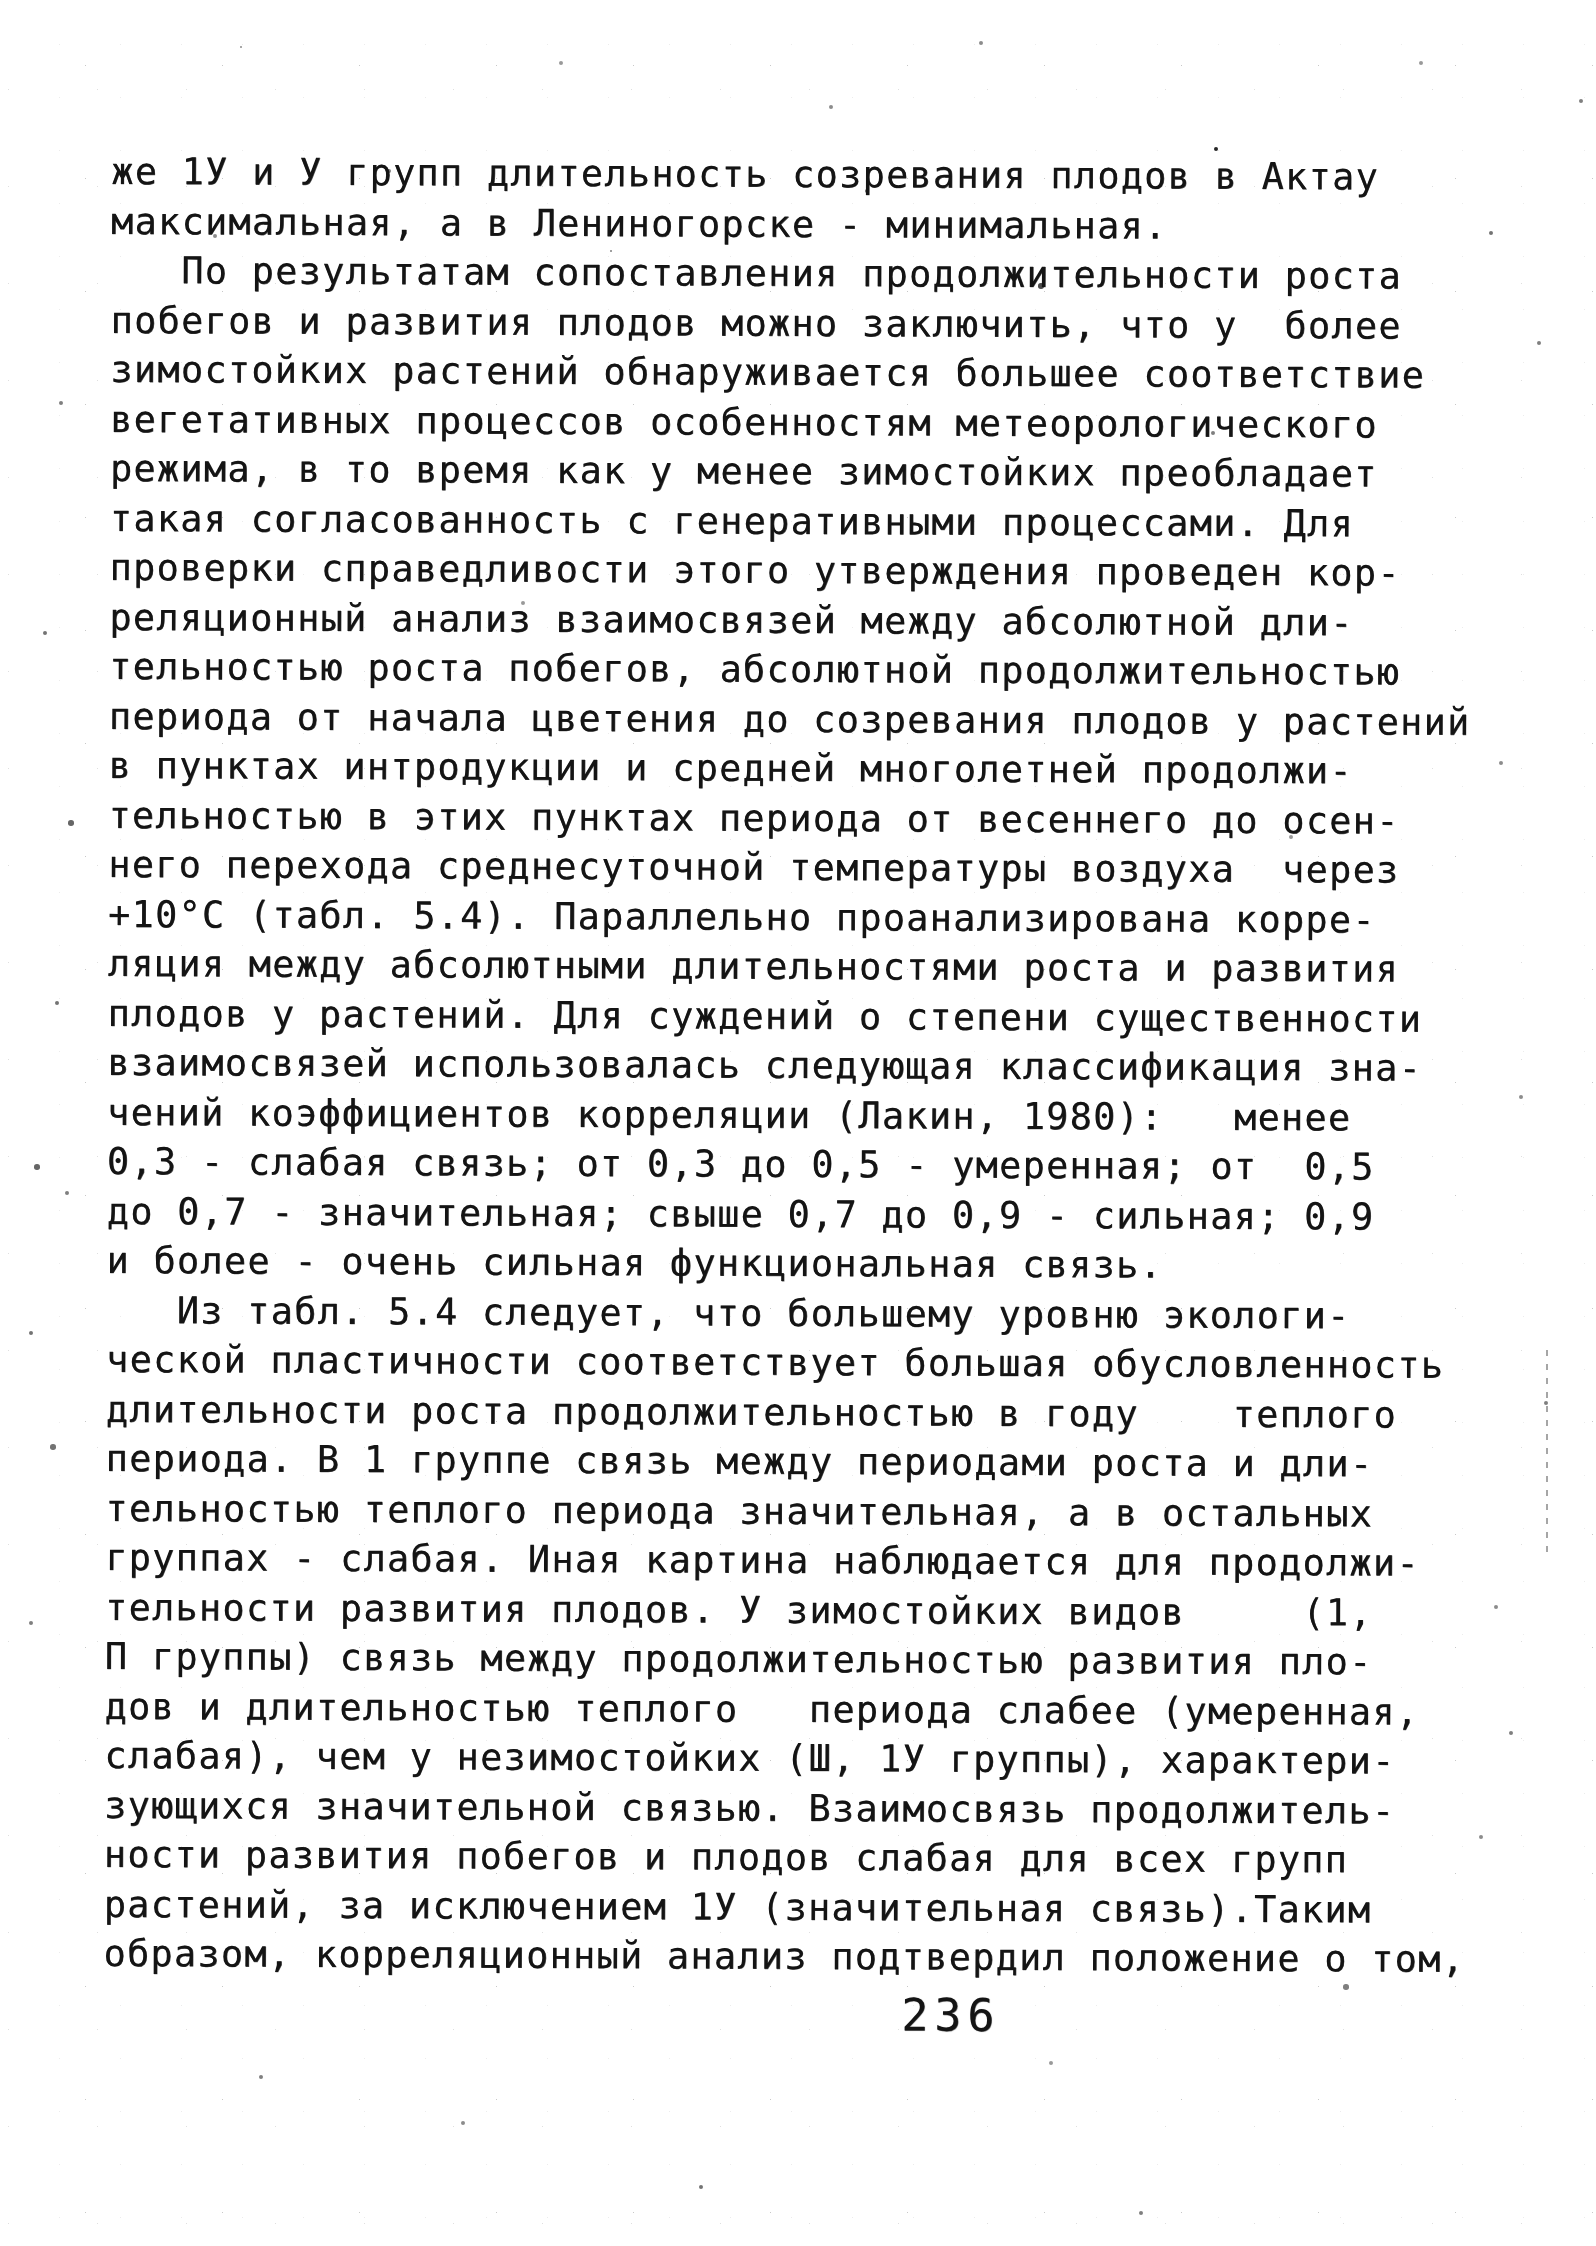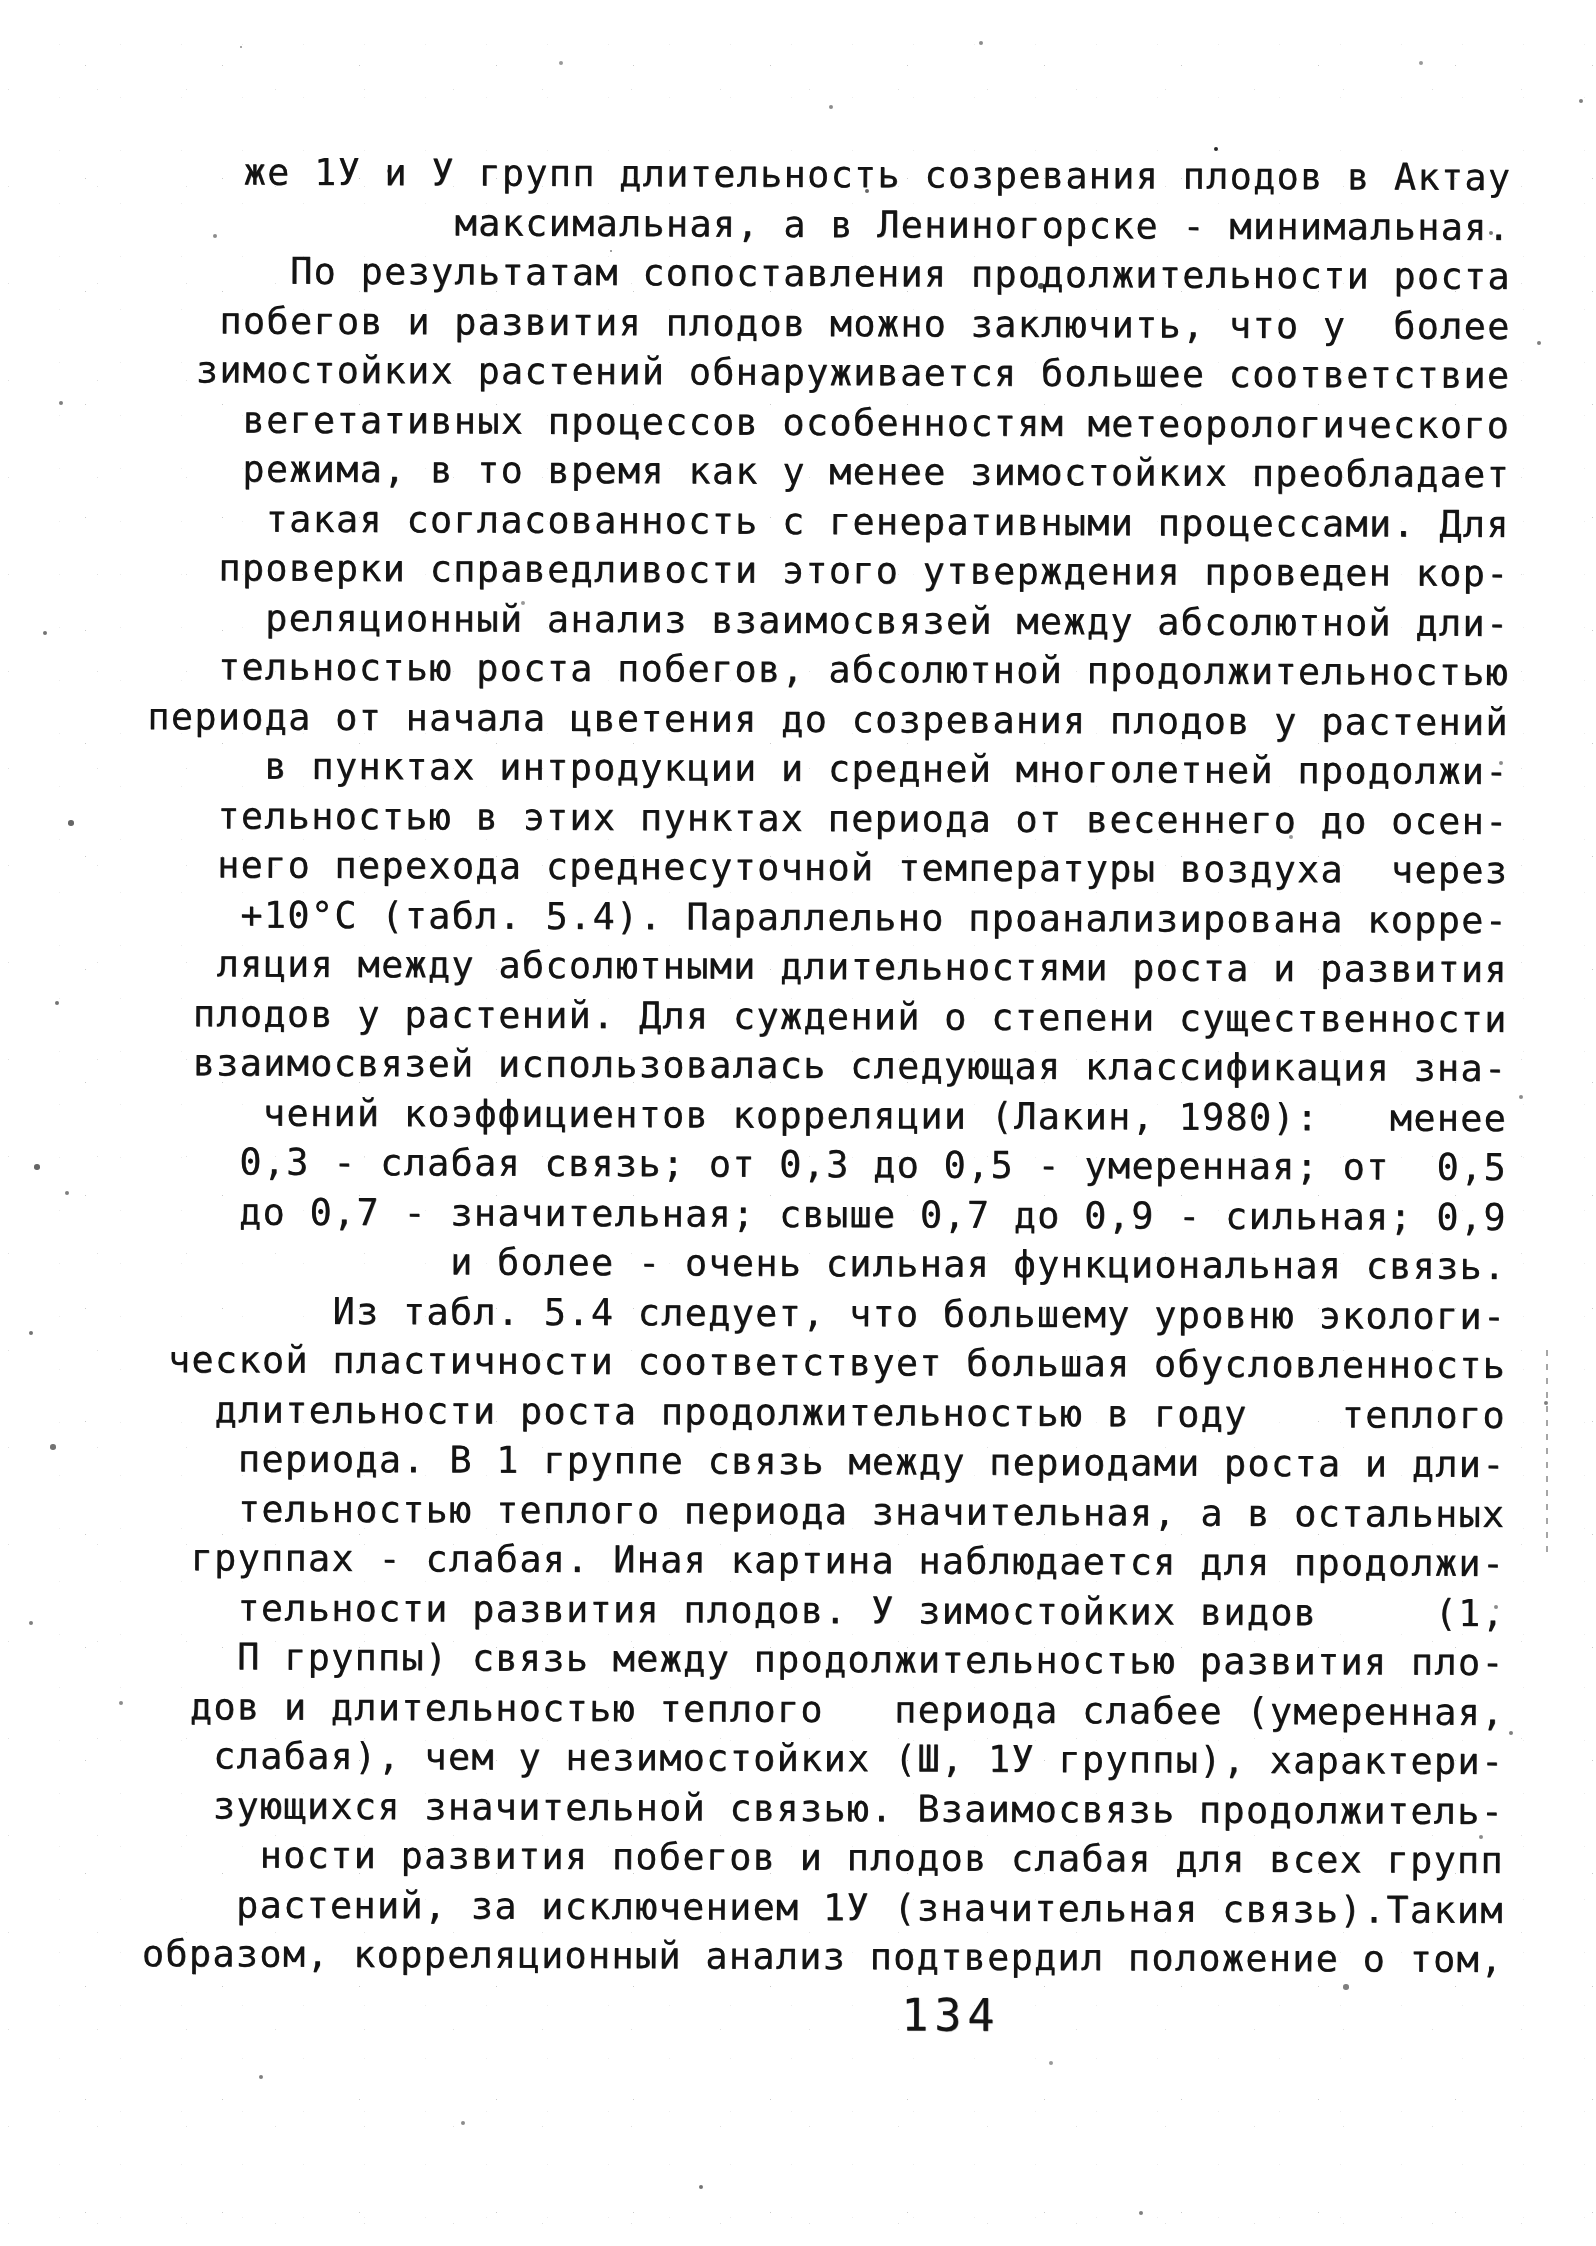--- a/index.html
+++ b/index.html
@@ -15,21 +15,20 @@
     background-color: #ffffff;
     
     background-image:
       radial-gradient(rgba(60,60,60,0.28) 0.7px, transparent 0.9px),
       radial-gradient(rgba(110,110,110,0.22) 0.6px, transparent 0.8px),
       radial-gradient(rgba(150,150,150,0.18) 0.5px, transparent 0.7px);
     background-size: 137px 113px, 89px 97px, 61px 53px;
     background-position: 17px 9px, 53px 41px, 29px 71px;
     font-family: "DejaVu Sans Mono", "Liberation Mono", monospace;
     color: #141414;
-    text-align: right;
   }
   .sheet {
     position: absolute;
     top: 0; left: 0; right: 0; bottom: 0;
     transform: rotate(0.25deg);
     transform-origin: 50% 0;
   }
   .text-block {
     position: absolute;
     top: 150px;
@@ -152,15 +151,15 @@
       <div class="line">группах - слабая. Иная картина наблюдается для продолжи-</div>
       <div class="line">тельности развития плодов. У зимостойких видов     (1,</div>
       <div class="line">П группы) связь между продолжительностью развития пло-</div>
       <div class="line">дов и длительностью теплого   периода слабее (умеренная,</div>
       <div class="line">слабая), чем у незимостойких (Ш, 1У группы), характери-</div>
       <div class="line">зующихся значительной связью. Взаимосвязь продолжитель-</div>
       <div class="line">ности развития побегов и плодов слабая для всех групп</div>
       <div class="line">растений, за исключением 1У (значительная связь).Таким</div>
       <div class="line">образом, корреляционный анализ подтвердил положение о том,</div>
     </div>
-    <div class="page-number">134</div>
+    <div class="page-number">236</div>
   </div>
 </div>
 
 </body></html>

